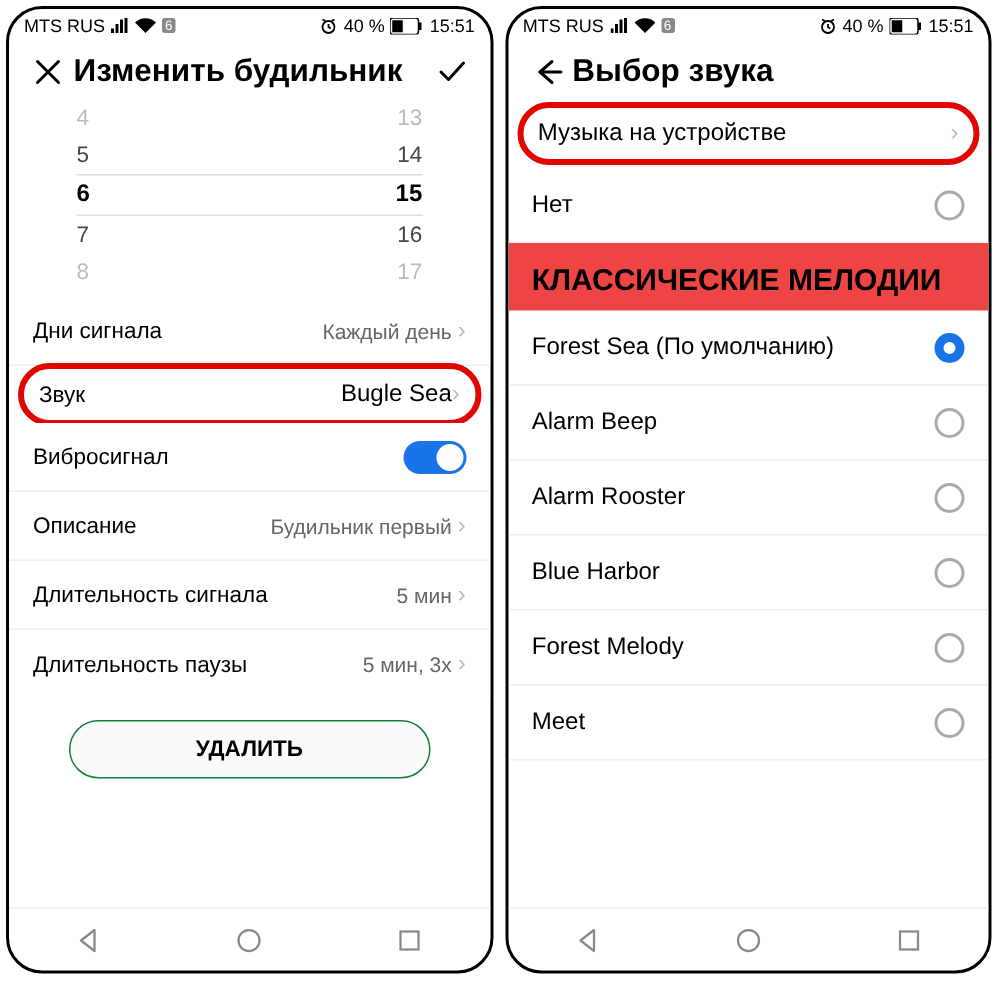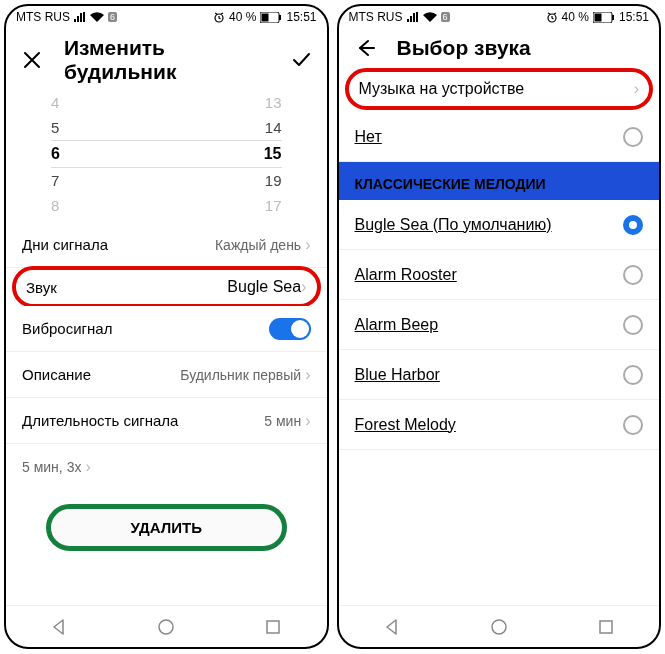--- a/index.html
+++ b/index.html
@@ -38,21 +38,21 @@
     background: #888;
     color: #fff;
     border-radius: 2px;
     padding: 0 2px;
     line-height: 10px;
   }
   .header {
     display: flex;
     align-items: center;
     padding: 8px 14px 6px;
-    gap: 20px;
+    gap: 5px;
   }
   .header h1 {
     font-size: 21px;
     font-weight: 600;
     flex: 1;
   }
   .iconbtn { width: 24px; height: 24px; display:flex; align-items:center; justify-content:center; }
   .picker {
     padding: 0 45px 4px;
   }
@@ -79,51 +79,51 @@
   .toggle::after{
     content:""; position:absolute; right:2px; top:2px; width:18px; height:18px; background:#fff; border-radius:50%;
   }
   .highlight {
     border: 4px solid #e20600;
     border-radius: 22px;
     margin: -2px 6px;
     padding: 8px 10px;
   }
   .section-title {
-    font-size: 14px;
+    font-size: 20px;
     font-weight: 700;
     padding: 14px 16px 8px;
-    background:#1d4ed8;
+    background:#ef4444;
   }
   .radio {
     width:20px; height:20px; border:2px solid #aaa; border-radius:50%; flex:none;
   }
   .radio.selected { border:6px solid #1a73e8; }
   .delete-btn {
     margin: 14px 40px 8px;
     padding: 10px 0;
-    border: 5px solid #15803d;
+    border: 1px solid #15803d;
     border-radius: 24px;
     text-align: center;
     font-size: 15px;
     font-weight: 600;
     background:#fafafa;
   }
   .navbar {
     height: 42px;
     display:flex;
     justify-content: space-around;
     align-items:center;
     border-top:1px solid #eee;
     color:#888;
   }
   .navbtn svg { display:block; }
   .option-row {
     display:flex; justify-content:space-between; align-items:center;
-    padding: 12px 16px; font-size:16px; border-bottom:1px solid #eee; min-height:50px;text-decoration:underline;
+    padding: 12px 16px; font-size:16px; border-bottom:1px solid #eee; min-height:50px;
   }
 </style>
 </head>
 <body>
 
 <div class="phone">
 
   <div class="status-bar">
     <div class="status-left">
       <span>MTS RUS</span>
@@ -180,21 +180,21 @@
     <div class="picker-row mid">
         <span>5</span>
         <span>14</span>
       </div>
     <div class="picker-row sel">
         <span>6</span>
         <span>15</span>
       </div>
     <div class="picker-row mid">
         <span>7</span>
-        <span>19</span>
+        <span>16</span>
       </div>
     <div class="picker-row faded">
         <span>8</span>
         <span>17</span>
       </div>
   </div>
 
   <div class="list">
     <div class="row">
       <span>Дни сигнала</span>
@@ -224,20 +224,21 @@
 
     <div class="row">
       <span>Длительность сигнала</span>
       <span class="value">
           <span>5 мин</span>
           <span class="chevron">›</span>
         </span>
     </div>
 
     <div class="row" style="border-bottom:none;">
+      <span>Длительность паузы</span>
       <span class="value">
           <span>5 мин, 3x</span>
           <span class="chevron">›</span>
         </span>
     </div>
 
     <div class="delete-btn">
       <span>УДАЛИТЬ</span>
     </div>
   </div>
@@ -316,39 +317,43 @@
 
   <div class="option-row">
     <span>Нет</span>
     <span class="radio"></span>
   </div>
 
   <div class="section-title">КЛАССИЧЕСКИЕ МЕЛОДИИ</div>
 
   <div class="list" id="options-container">
       <div class="option-row">
-        <span>Bugle Sea (По умолчанию)</span>
+        <span>Forest Sea (По умолчанию)</span>
         <span class="radio selected"></span>
       </div>
       <div class="option-row">
+        <span>Alarm Beep</span>
+        <span class="radio"></span>
+      </div>
+      <div class="option-row">
         <span>Alarm Rooster</span>
         <span class="radio"></span>
       </div>
       <div class="option-row">
-        <span>Alarm Beep</span>
-        <span class="radio"></span>
-      </div>
-      <div class="option-row">
         <span>Blue Harbor</span>
         <span class="radio"></span>
       </div>
       <div class="option-row">
         <span>Forest Melody</span>
         <span class="radio"></span>
       </div>
+      <div class="option-row">
+        <span>Meet</span>
+        <span class="radio"></span>
+      </div>
     </div>
 
   <div class="navbar">
     <span class="navbtn">
         <svg width="18" height="18">
           <path d="M13 2L4 9l9 7z" fill="none" stroke="#888" stroke-width="1.5" stroke-linejoin="round"></path>
         </svg>
       </span>
     <span class="navbtn">
         <svg width="18" height="18">

